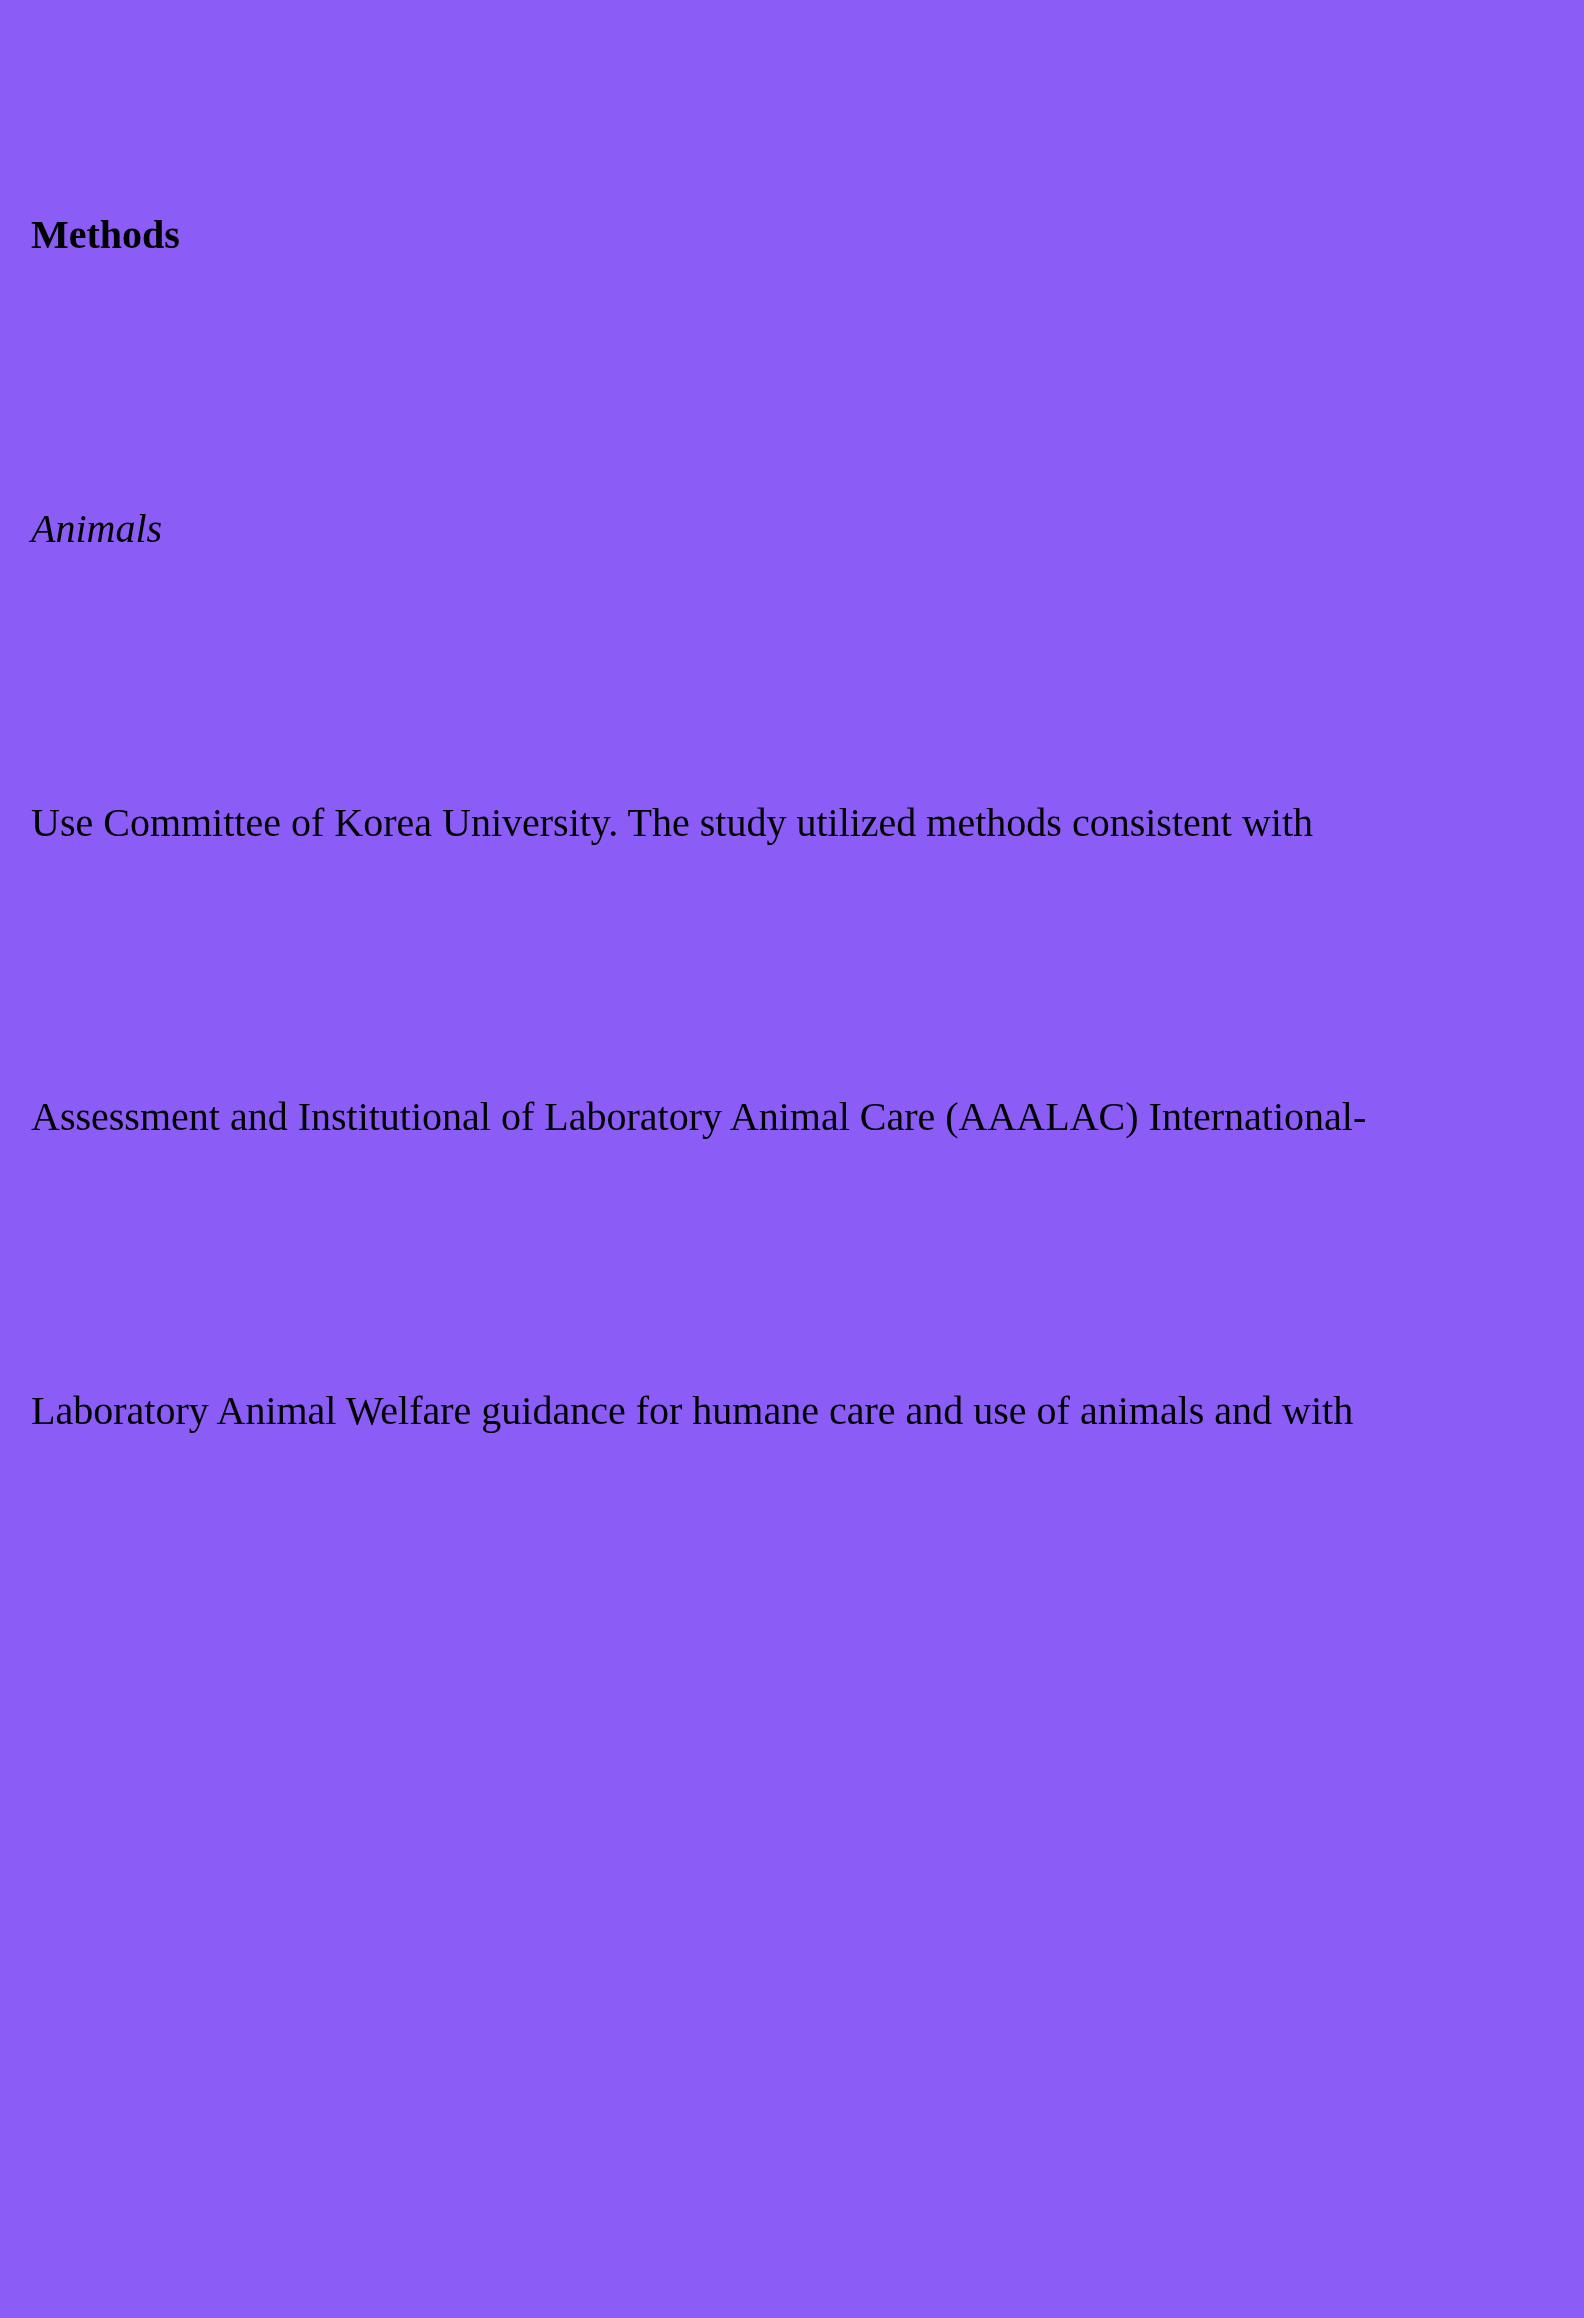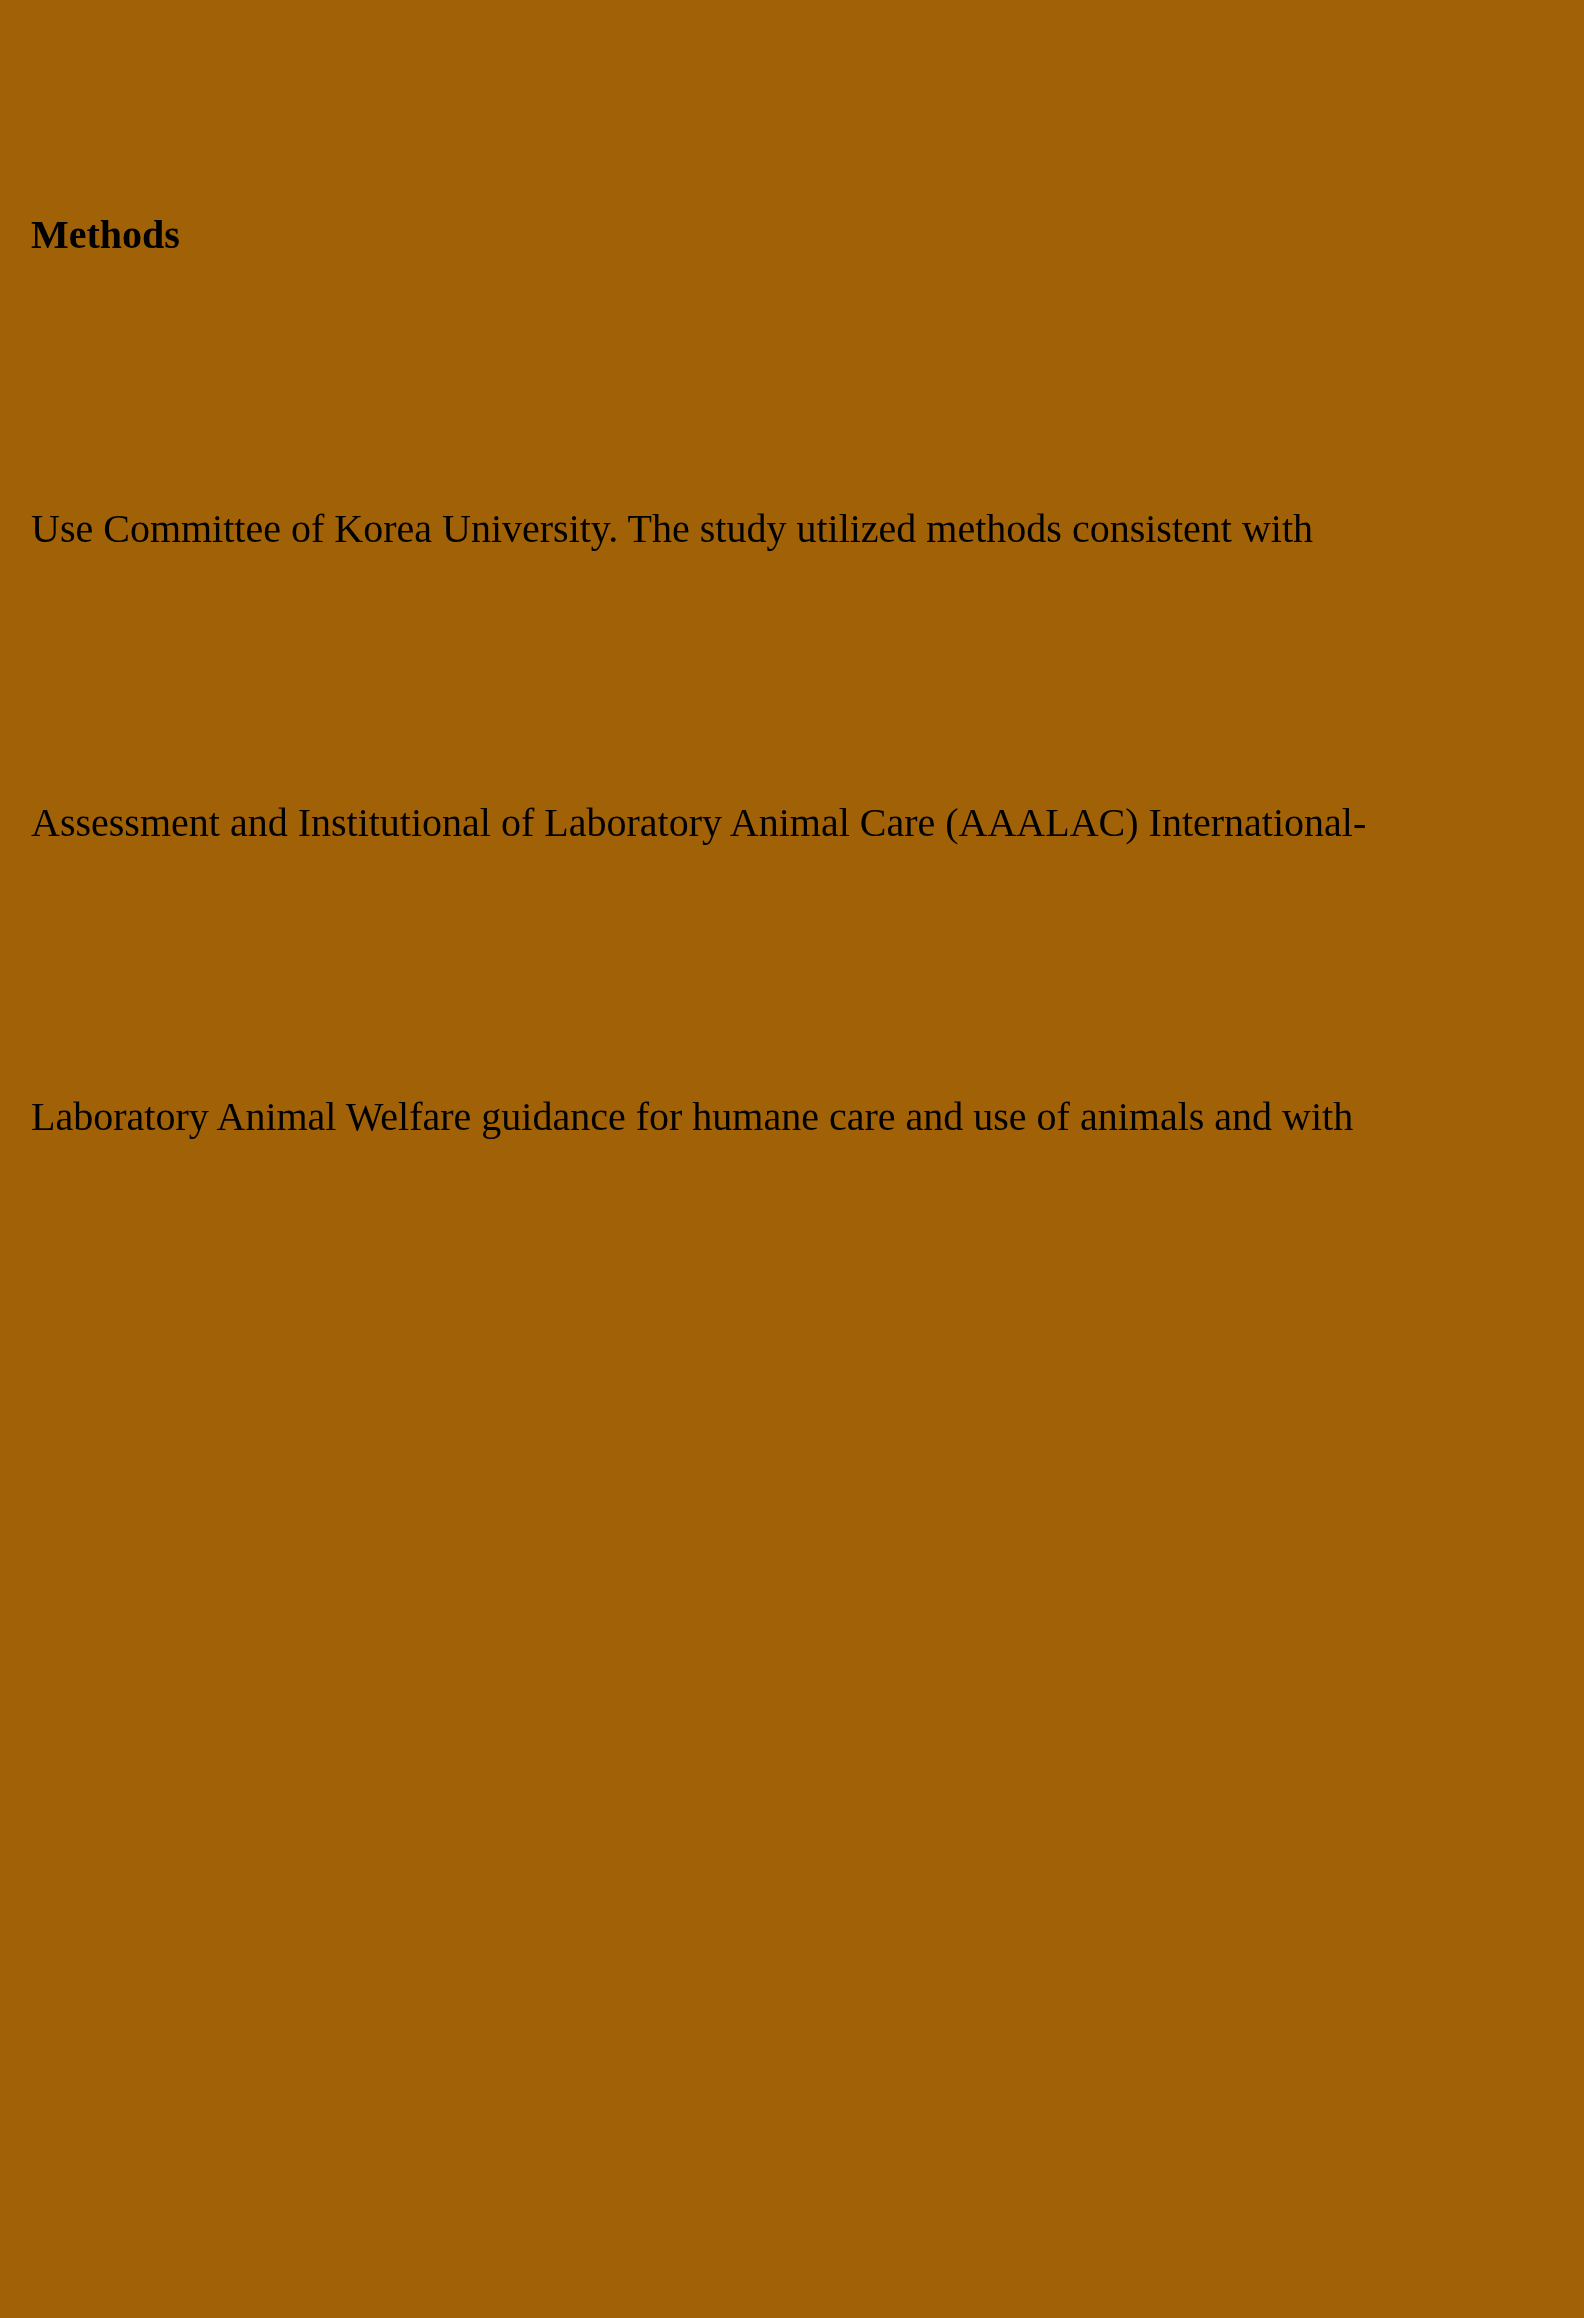--- a/index.html
+++ b/index.html
@@ -6,21 +6,21 @@
   body {
     width: 1584px;
     height: 2319px;
     background: #ffffff;
     overflow: hidden;
   }
   .page {
     position: relative;
     width: 1584px;
     height: 2319px;
-    background: #a16207;
+    background: #8b5cf6;
   }
   .doc {
     position: absolute;
     left: 31px;
     top: -9.7px;
     right: 16px;
     color: #000000;
     font-family: "Liberation Serif", "DejaVu Serif", serif;
     font-size: 40px;
     line-height: 98px;
@@ -29,20 +29,21 @@
   .line { display: block; }
   .bold { font-weight: 700; }
   .italic { font-style: italic; }
 </style>
 </head>
 <body>
 
 <div class="page">
   <div class="doc">
     <div class="line bold">Methods</div>
+    <div class="line italic">Animals</div>
     <div class="line">Use Committee of Korea University. The study utilized methods consistent with</div>
     <div class="line">Assessment and Institutional of Laboratory Animal Care (AAALAC) International-</div>
     <div class="line">Laboratory Animal Welfare guidance for humane care and use of animals and with</div>
     
     
     
     
     
     
     

